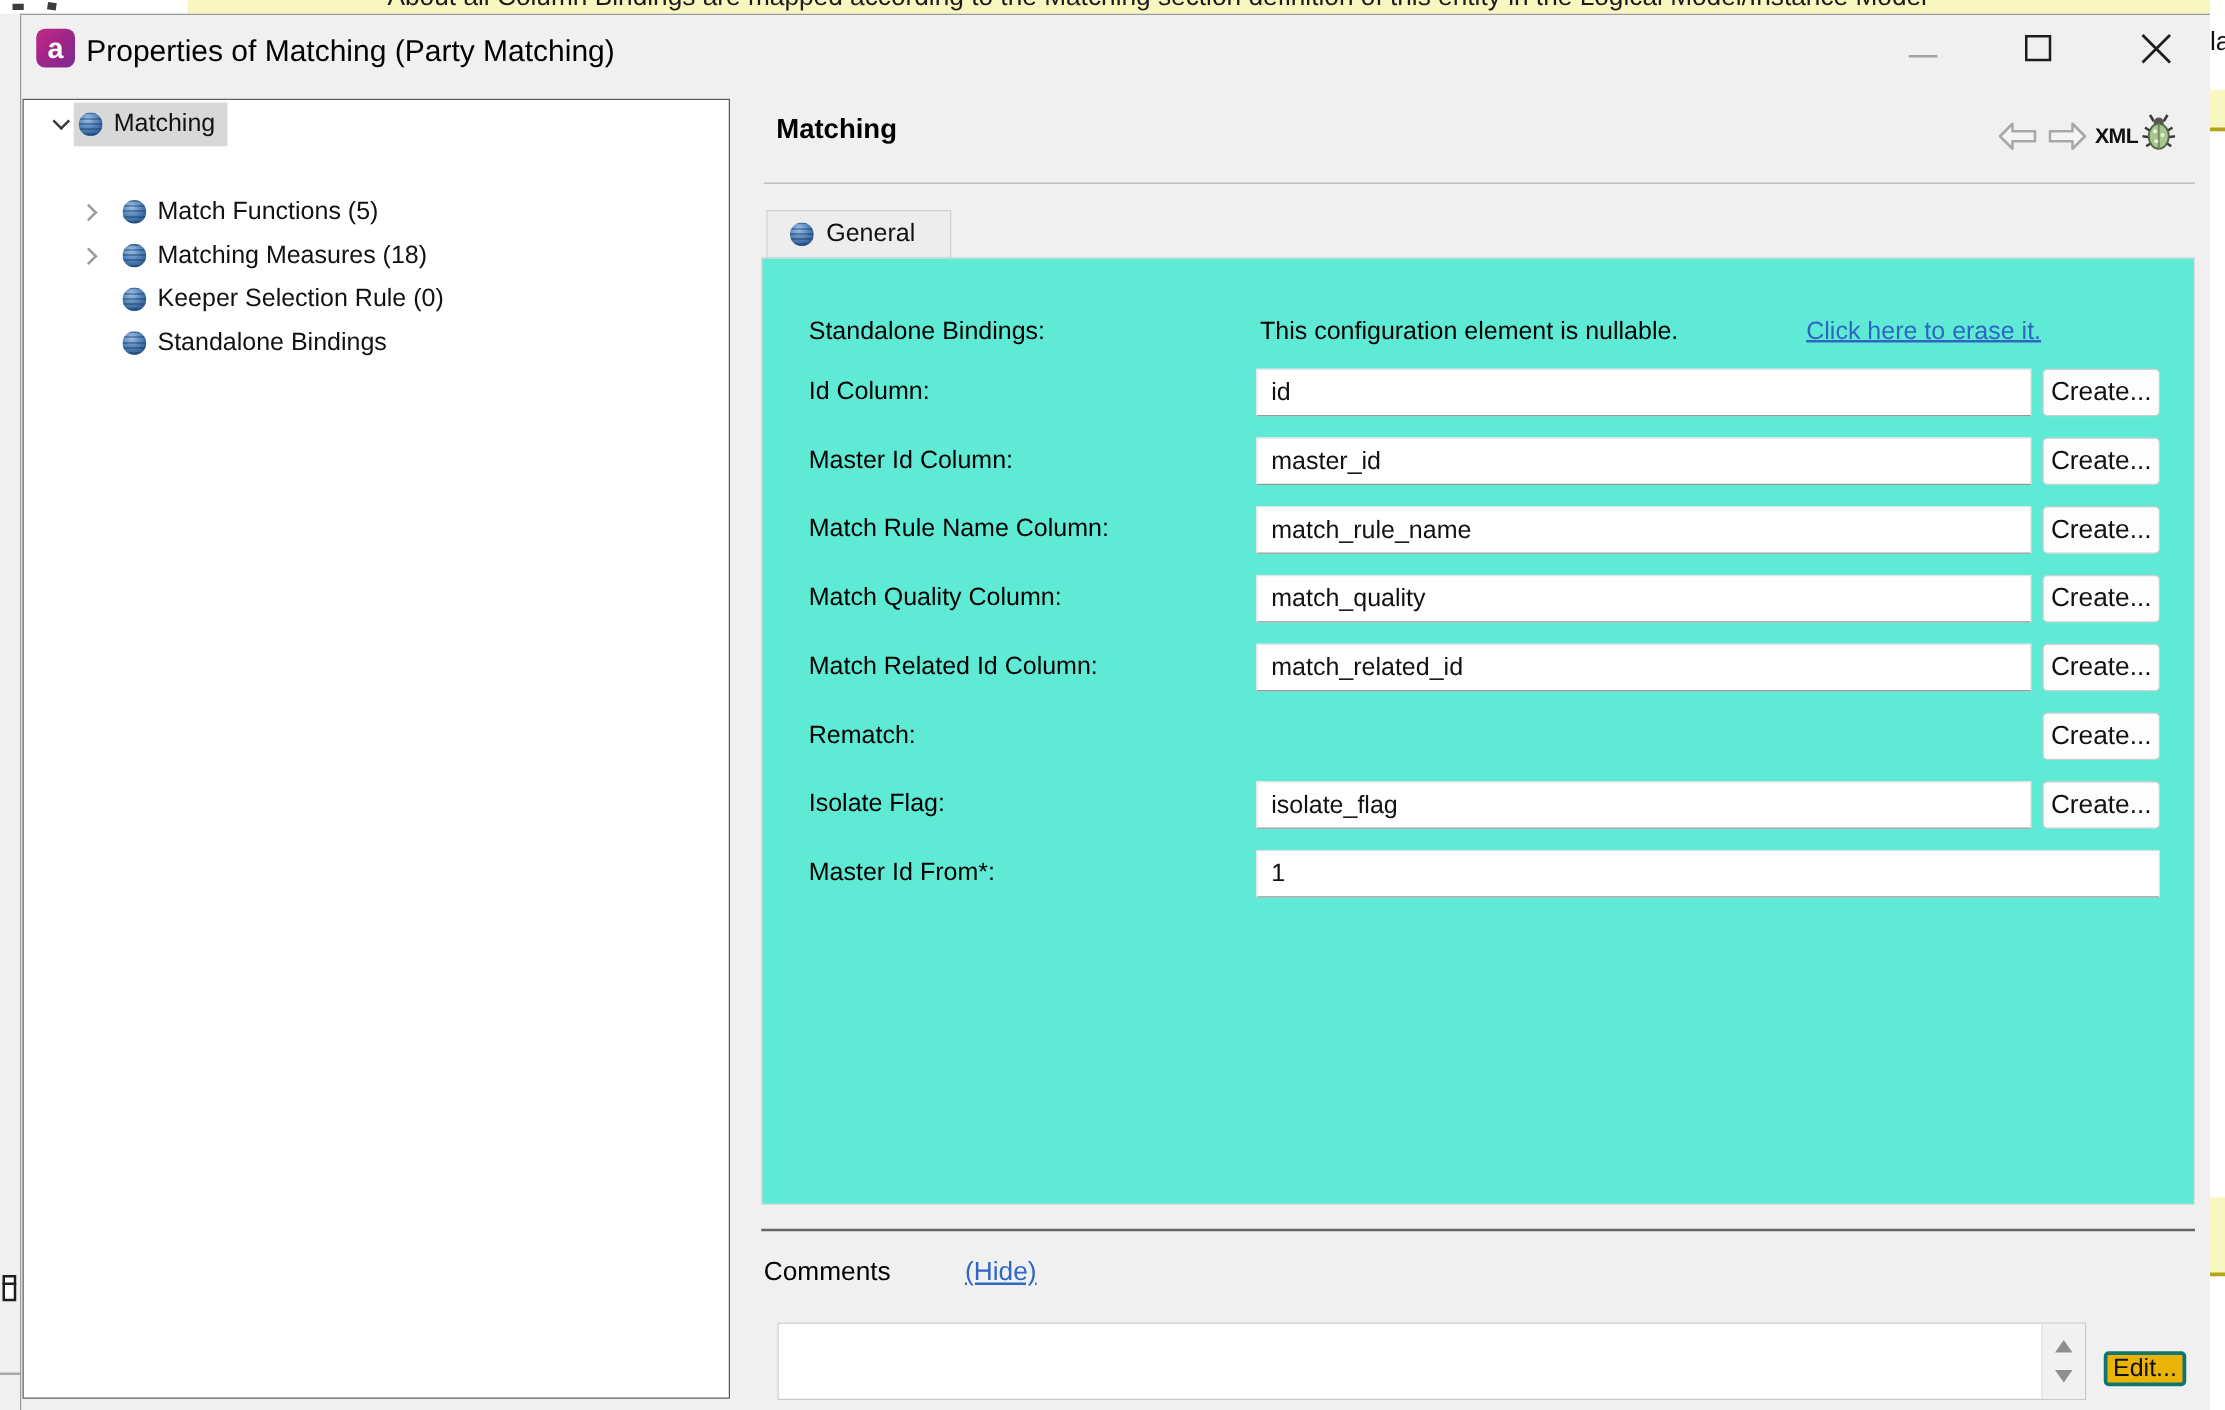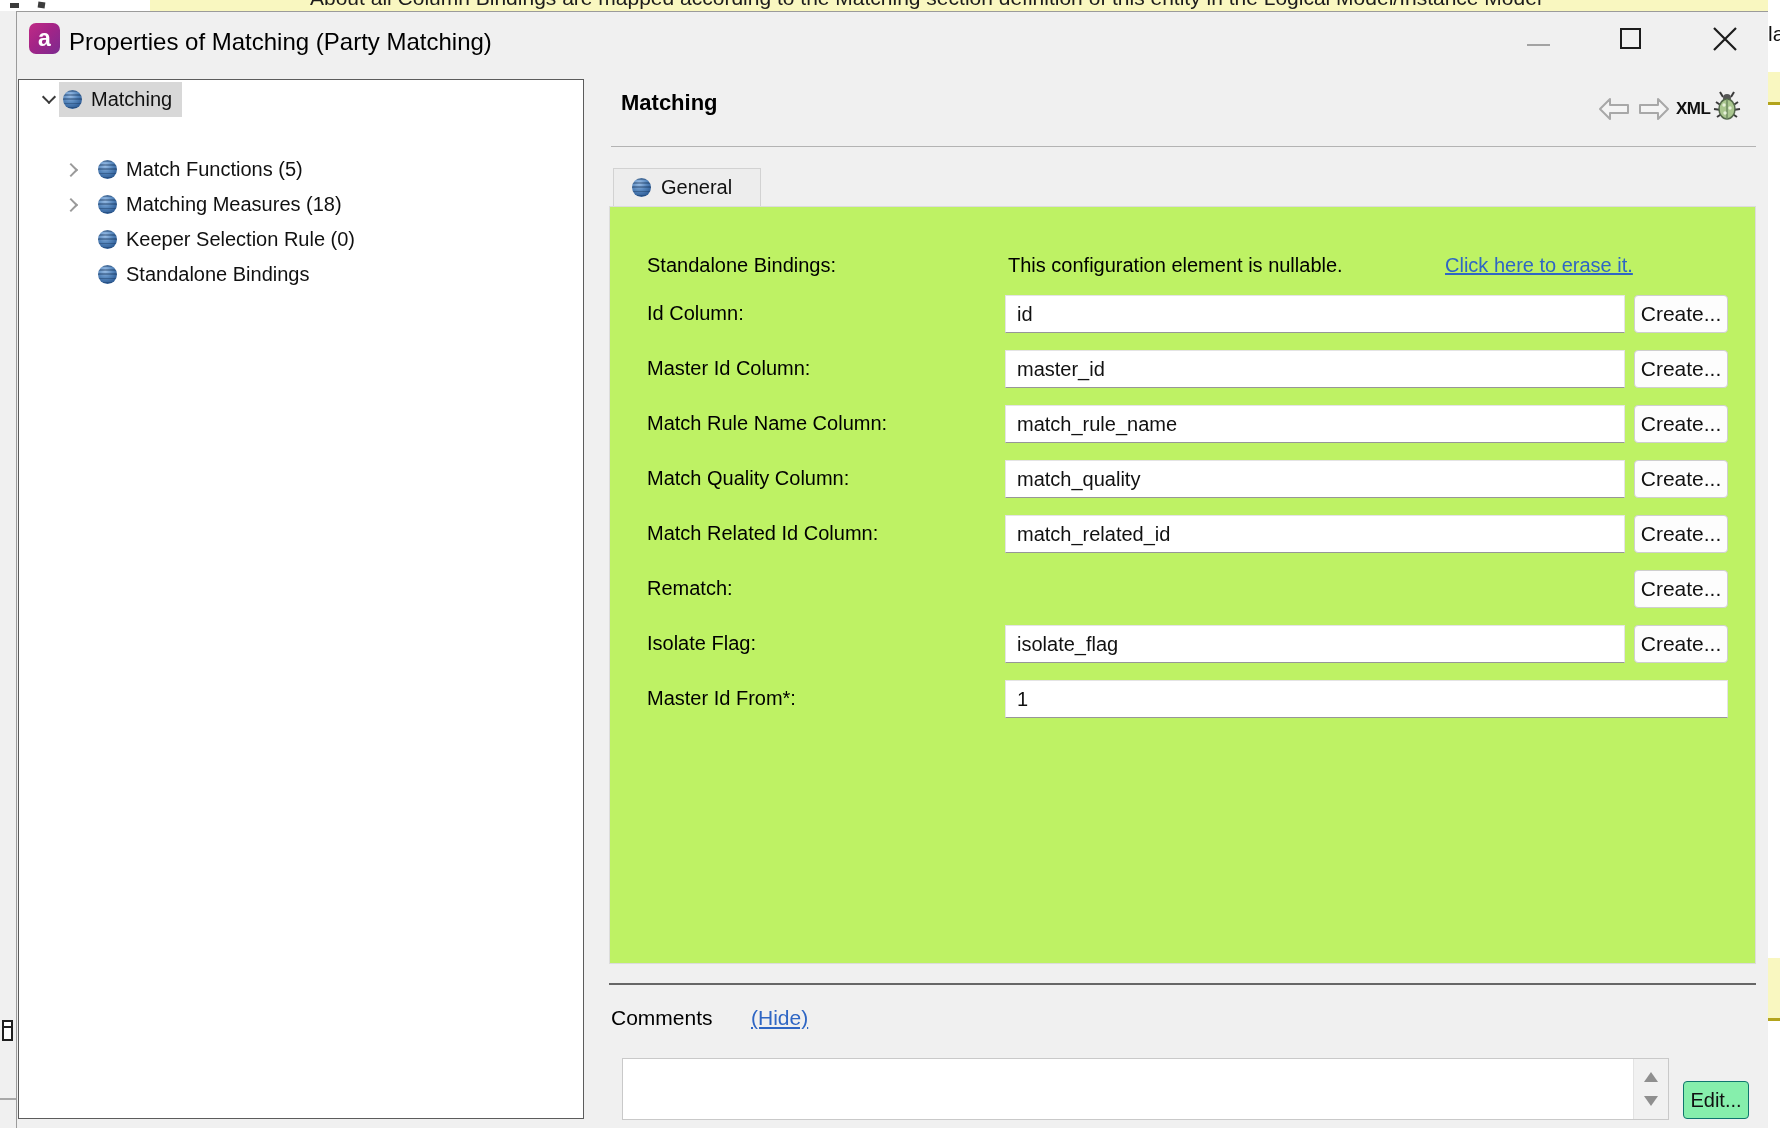--- a/index.html
+++ b/index.html
@@ -64,48 +64,48 @@
   
   .tab { position:absolute; display:flex; align-items:center; gap:10px; padding-left:18px;
     font-size:20px; color:#111; border:1px solid #d2d2d2; }
   .tab .sphere { width:19px; height:19px; }
   .tab-general { left:596px; top:156px; width:148px; height:39px; background:#ededed; z-index:1; }
   .tab-cb { left:744px; top:151px; width:257px; height:45px; background:#f7f7f7; border-bottom:none;
     border-radius:3px 3px 0 0; z-index:3; }
 
   
   .content-panel { position:absolute; left:592px; top:194px; width:1147px; height:758px;
-    background:#bef264; border:1px solid #dcdcdc; z-index:2; }
+    background:#5eead4; border:1px solid #dcdcdc; z-index:2; }
   .flabel { position:absolute; left:37px; font-size:20px; color:#000; white-space:nowrap; }
   .nullable-text { position:absolute; left:398px; top:47px; font-size:20px; color:#000; }
   .erase-link { position:absolute; left:835px; top:47px; font-size:20px; color:#2f66c4; text-decoration:underline; cursor:pointer; }
   .frow { position:absolute; left:0; width:100%; height:38px; }
   .finput { position:absolute; left:395px; top:0; width:620px; height:38px; background:#fff;
     border:1px solid #e4e4e4; border-bottom:1px solid #979797;
     font-family:"Liberation Sans","DejaVu Sans",sans-serif; font-size:20px; color:#111; padding:0 11px; }
   .finput.wide { width:723px; }
   .create-btn { position:absolute; left:1024px; top:0; width:94px; height:38px; background:#fdfdfd;
     border:1px solid #cfcfcf; border-radius:4px;
     font-family:"Liberation Sans","DejaVu Sans",sans-serif; font-size:21px; color:#111; }
 
   
   .comments-divider { position:absolute; left:592px; top:971px; width:1147px; height:2px; background:#666; }
   .comments-label { position:absolute; left:594px; top:994px; font-size:21px; color:#000; }
-  .hide-link { position:absolute; left:734px; top:994px; font-size:21px; color:#2f66c4; text-decoration:underline; cursor:pointer; }
+  .hide-link { position:absolute; left:755px; top:994px; font-size:21px; color:#2f66c4; text-decoration:underline; cursor:pointer; }
   .comments-wrap { position:absolute; left:605px; top:1046px; width:1047px; height:62px;
     background:#fff; border:1px solid #c9c9c9; display:flex; }
   .comments-wrap textarea { flex:1; border:none; outline:none; resize:none; background:transparent;
     font-family:"Liberation Sans","DejaVu Sans",sans-serif; font-size:18px; padding:6px 8px; }
   .cscroll { width:35px; position:relative; background:#f1f1f1; border-left:1px solid #e3e3e3; }
   .tri { position:absolute; left:50%; transform:translateX(-50%); width:0; height:0;
     border-left:7px solid transparent; border-right:7px solid transparent; }
   .tri-up { top:13px; border-bottom:10px solid #8f8f8f; }
   .tri-down { bottom:13px; border-top:10px solid #8f8f8f; }
-  .edit-btn { position:absolute; left:1666px; top:1069px; width:66px; height:38px; background:#86efac;
-    border:1px solid #0f766e; border-radius:4px;
+  .edit-btn { position:absolute; left:1666px; top:1069px; width:66px; height:28px; background:#eab308;
+    border:3px solid #0f766e; border-radius:4px;
     font-family:"Liberation Sans","DejaVu Sans",sans-serif; font-size:20px; color:#111; }
 </style>
 </head>
 <body>
 
 <div class="screen">
 
   <div class="bg-top-strip">
     <span class="bg-top-text">About all Column Bindings are mapped according to the Matching section definition of this entity in the Logical Model/Instance Model</span>
   </div>

